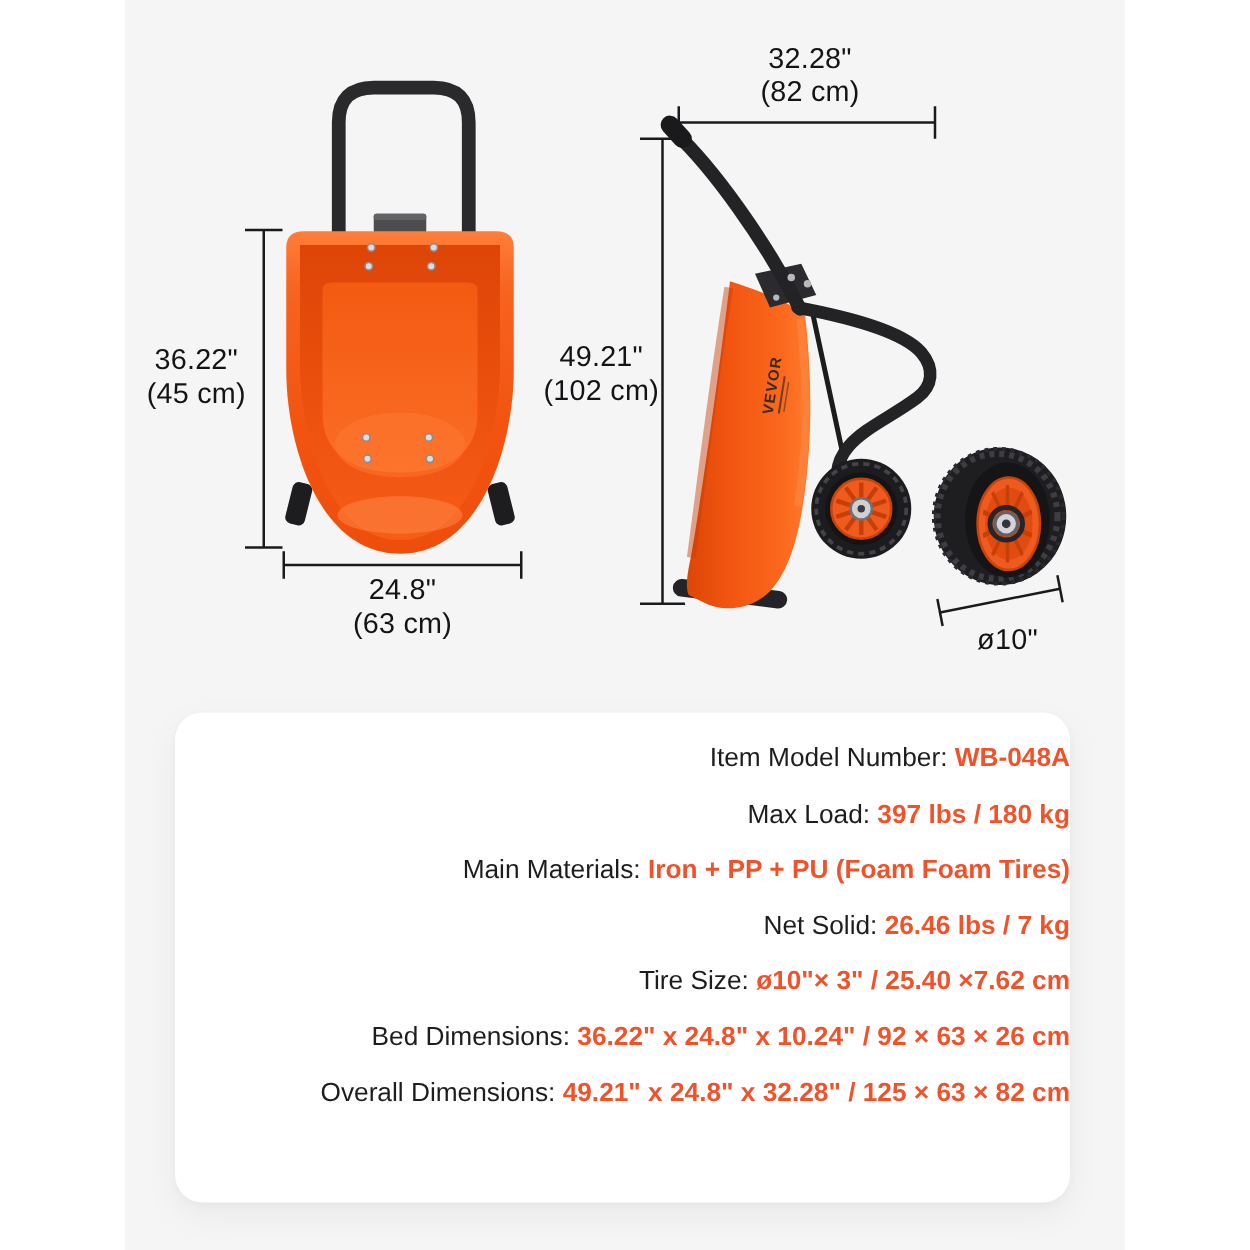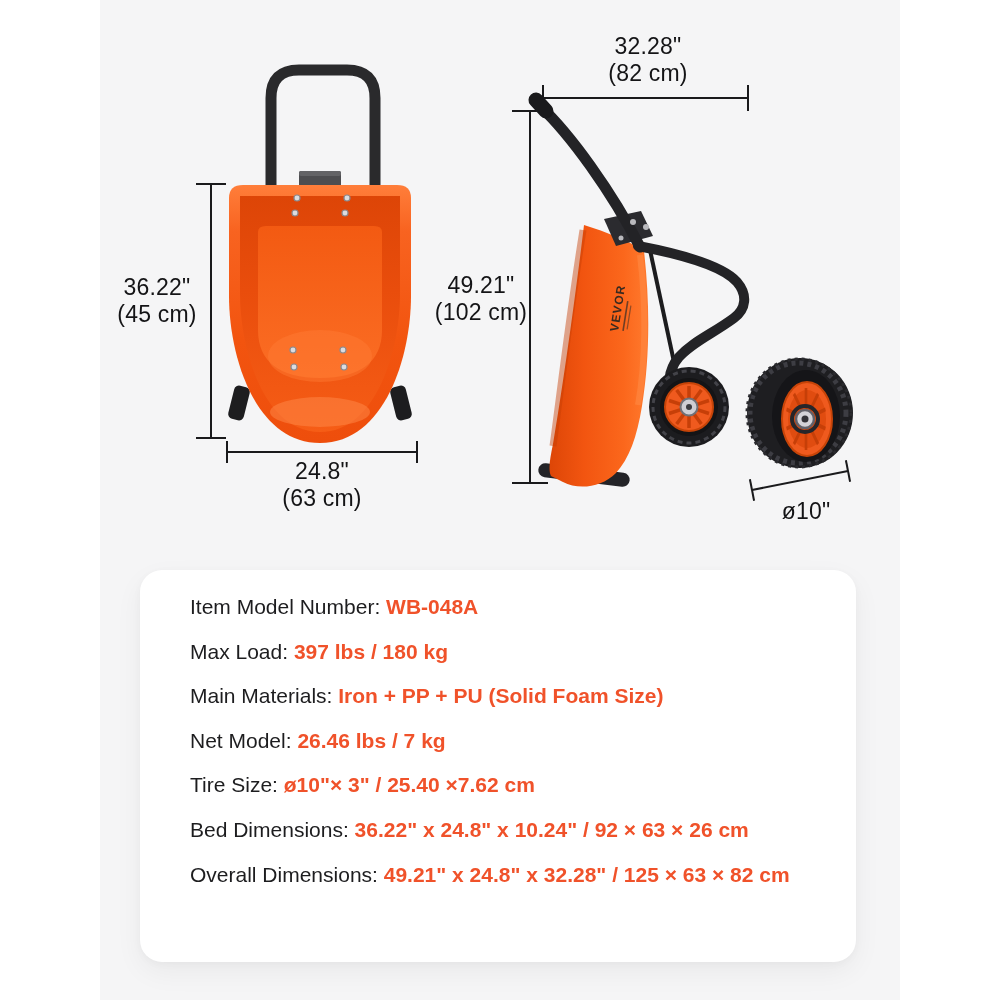--- a/index.html
+++ b/index.html
@@ -15,21 +15,21 @@
   }
   .art{position:absolute;left:0;top:0;width:1000px;height:1000px;}
   .dim{
     position:absolute;text-align:center;color:#141416;
     font-size:23px;line-height:26.5px;font-weight:500;letter-spacing:.2px;
   }
   .spec-card{
     position:absolute;left:140px;top:570px;width:716px;height:392px;
     background:#ffffff;border-radius:22px;
     box-shadow:0 10px 28px rgba(0,0,0,.05),0 2px 8px rgba(0,0,0,.03);
-    padding:15px 0 0 50px;box-sizing:border-box;
+    padding:15px 0 0 50px;box-sizing:border-box;text-align:right;
   }
   .spec-row{
     height:44.6px;line-height:44.6px;font-size:21px;white-space:nowrap;
   }
   .spec-label{color:#1d1d1f;}
   .spec-value{color:#f0522a;font-weight:bold;}
 </style>
 </head>
 <body>
 
@@ -222,24 +222,24 @@
   <div class="spec-row">
     <span class="spec-label">Item Model Number:</span>
     <span class="spec-value">WB-048A</span>
   </div>
   <div class="spec-row">
     <span class="spec-label">Max Load:</span>
     <span class="spec-value">397 lbs / 180 kg</span>
   </div>
   <div class="spec-row">
     <span class="spec-label">Main Materials:</span>
-    <span class="spec-value">Iron + PP + PU (Solid Foam Size)</span>
-  </div>
-  <div class="spec-row">
-    <span class="spec-label">Net Model:</span>
+    <span class="spec-value">Iron + PP + PU (Foam Foam Tires)</span>
+  </div>
+  <div class="spec-row">
+    <span class="spec-label">Net Solid:</span>
     <span class="spec-value">26.46 lbs / 7 kg</span>
   </div>
   <div class="spec-row">
     <span class="spec-label">Tire Size:</span>
     <span class="spec-value">ø10"× 3" / 25.40 ×7.62 cm</span>
   </div>
   <div class="spec-row">
     <span class="spec-label">Bed Dimensions:</span>
     <span class="spec-value">36.22" x 24.8" x 10.24" / 92 × 63 × 26 cm</span>
   </div>

